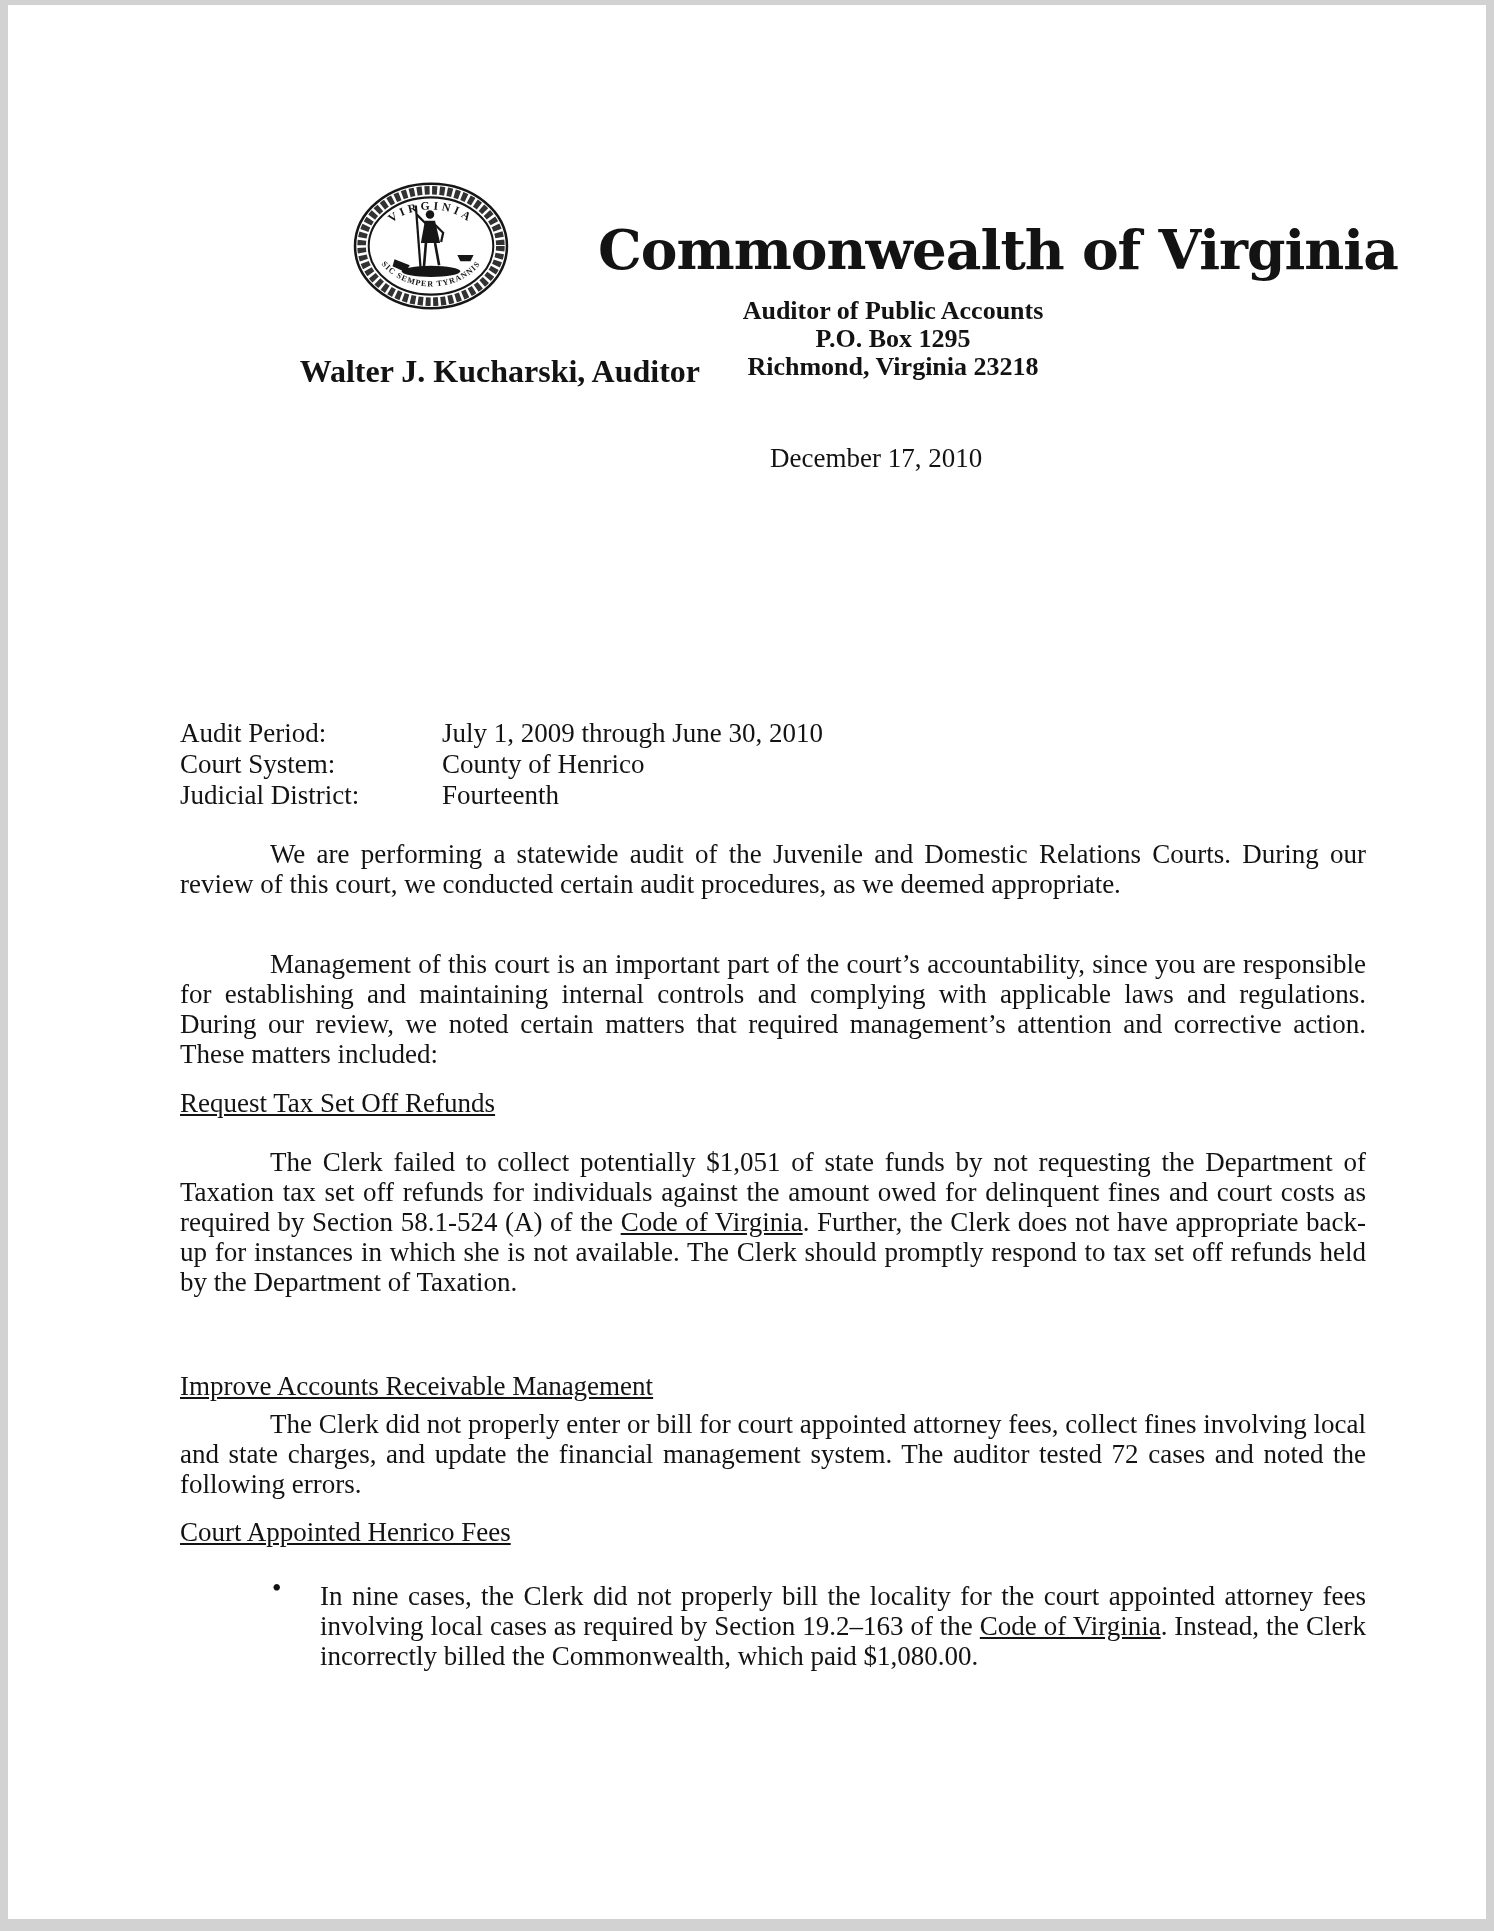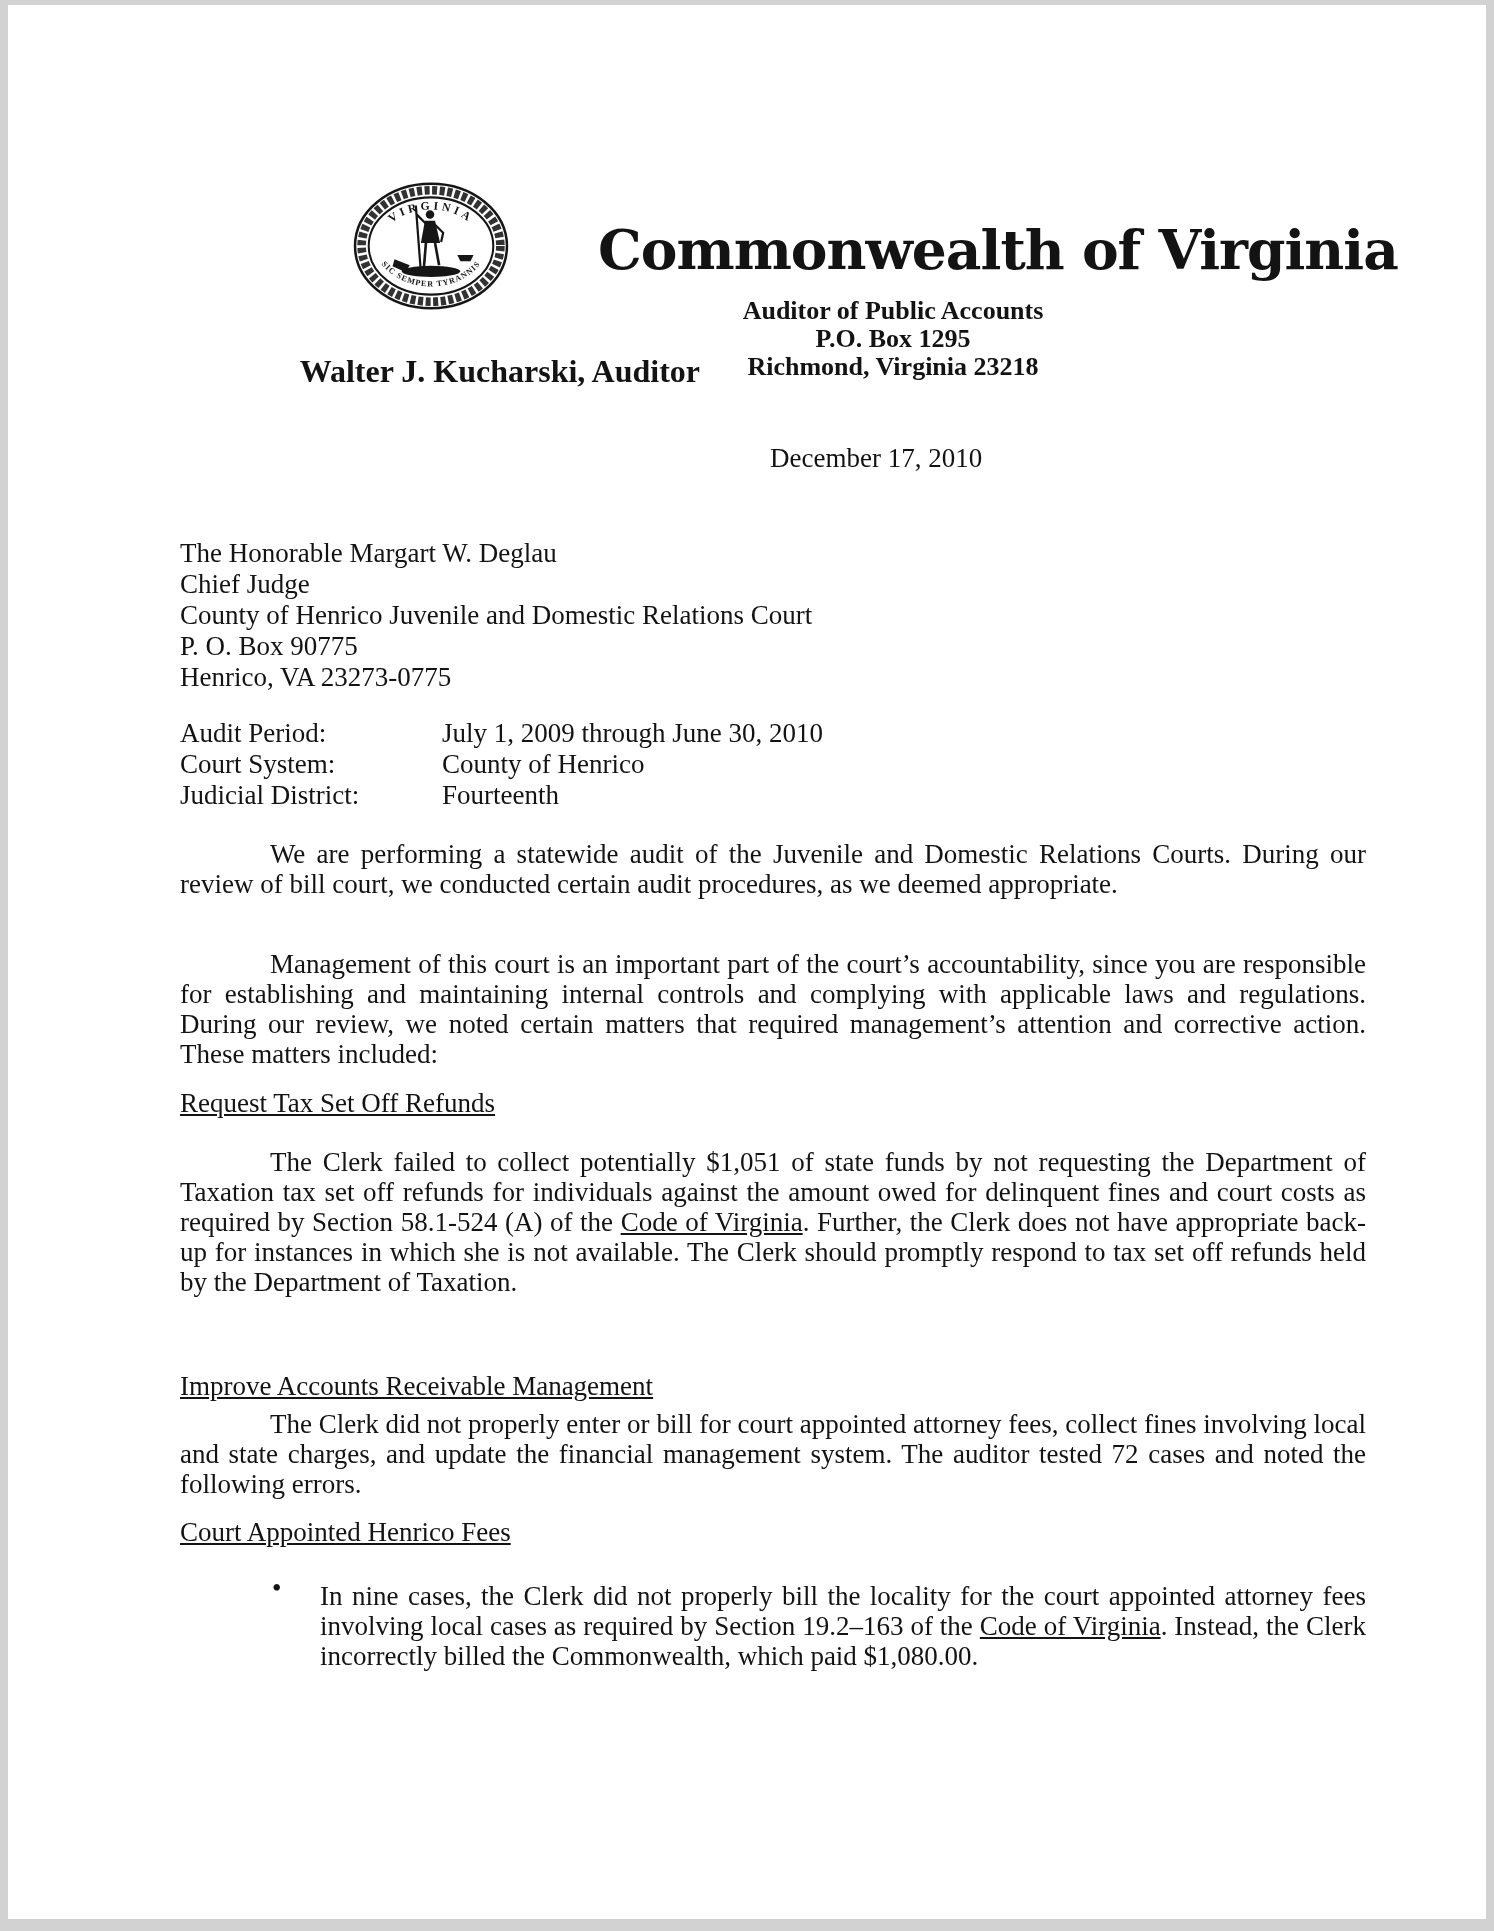--- a/index.html
+++ b/index.html
@@ -145,44 +145,37 @@
   <div class="abs agency">
     <div>Auditor of Public Accounts</div>
     <div>P.O. Box 1295</div>
     <div>Richmond, Virginia 23218</div>
   </div>
 
   <div class="abs auditor-name">Walter J. Kucharski, Auditor</div>
 
   <div class="abs date-line">December 17, 2010</div>
 
-  <div class="abs recipient">
-    <div>The Honorable Margart W. Deglau</div>
-    <div>Chief Judge</div>
-    <div>County of Henrico Juvenile and Domestic Relations Court</div>
-    <div>P. O. Box 90775</div>
-    <div>Henrico, VA 23273-0775</div>
-  </div>
 
   <div class="abs audit-info">
     <div class="audit-row">
       <div class="audit-label">Audit Period:</div>
       <div class="audit-value">July 1, 2009 through June 30, 2010</div>
     </div>
     <div class="audit-row">
       <div class="audit-label">Court System:</div>
       <div class="audit-value">County of Henrico</div>
     </div>
     <div class="audit-row">
       <div class="audit-label">Judicial District:</div>
       <div class="audit-value">Fourteenth</div>
     </div>
   </div>
 
-  <div class="abs para p1">We are performing a statewide audit of the Juvenile and Domestic Relations Courts.  During our review of bill court, we conducted certain audit procedures, as we deemed appropriate.</div>
+  <div class="abs para p1">We are performing a statewide audit of the Juvenile and Domestic Relations Courts.  During our review of this court, we conducted certain audit procedures, as we deemed appropriate.</div>
 
   <div class="abs para p2">Management of this court is an important part of the court’s accountability, since you are responsible for establishing and maintaining internal controls and complying with applicable laws and regulations.  During our review, we noted certain matters that required management’s attention and corrective action.  These matters included:</div>
 
   <div class="abs heading h1">Request Tax Set Off Refunds</div>
 
   <div class="abs para p3"><span>The Clerk failed to collect potentially $1,051 of state funds by not requesting the Department of Taxation tax set off refunds for individuals against the amount owed for delinquent fines and court costs as required by Section 58.1-524 (A) of the </span><span class="u">Code of Virginia</span><span>.  Further, the Clerk does not have appropriate back-up for instances in which she is not available.  The Clerk should promptly respond to tax set off refunds held by the Department of Taxation.</span></div>
 
   <div class="abs heading h2">Improve Accounts Receivable Management</div>
 
   <div class="abs para p4">The Clerk did not properly enter or bill for court appointed attorney fees, collect fines involving local and state charges, and update the financial management system.  The auditor tested 72 cases and noted the following errors.</div>

